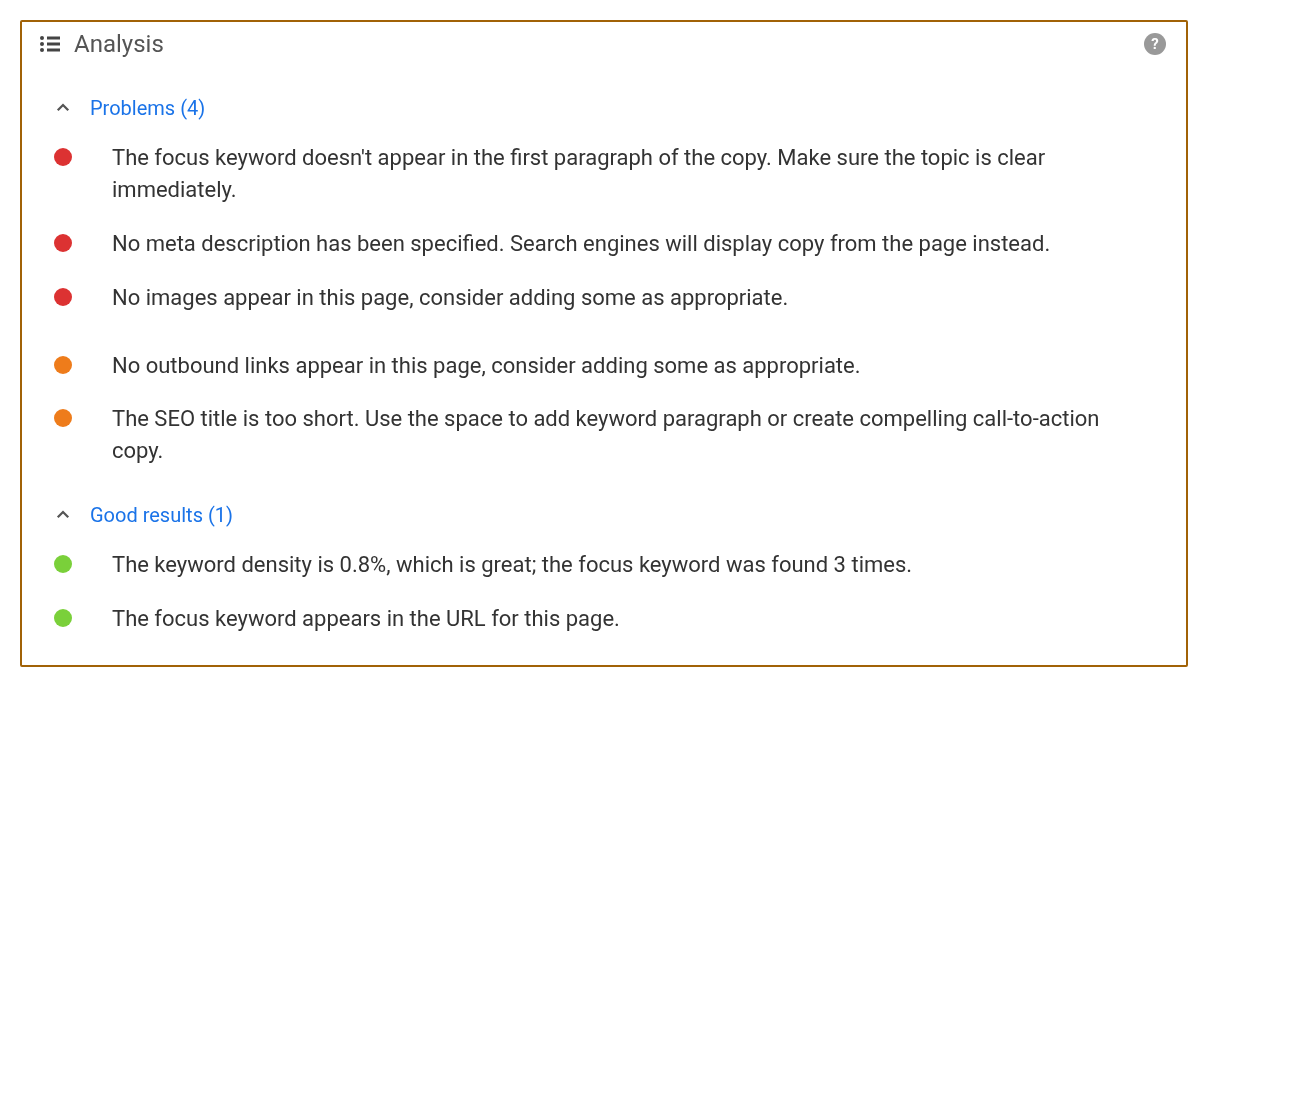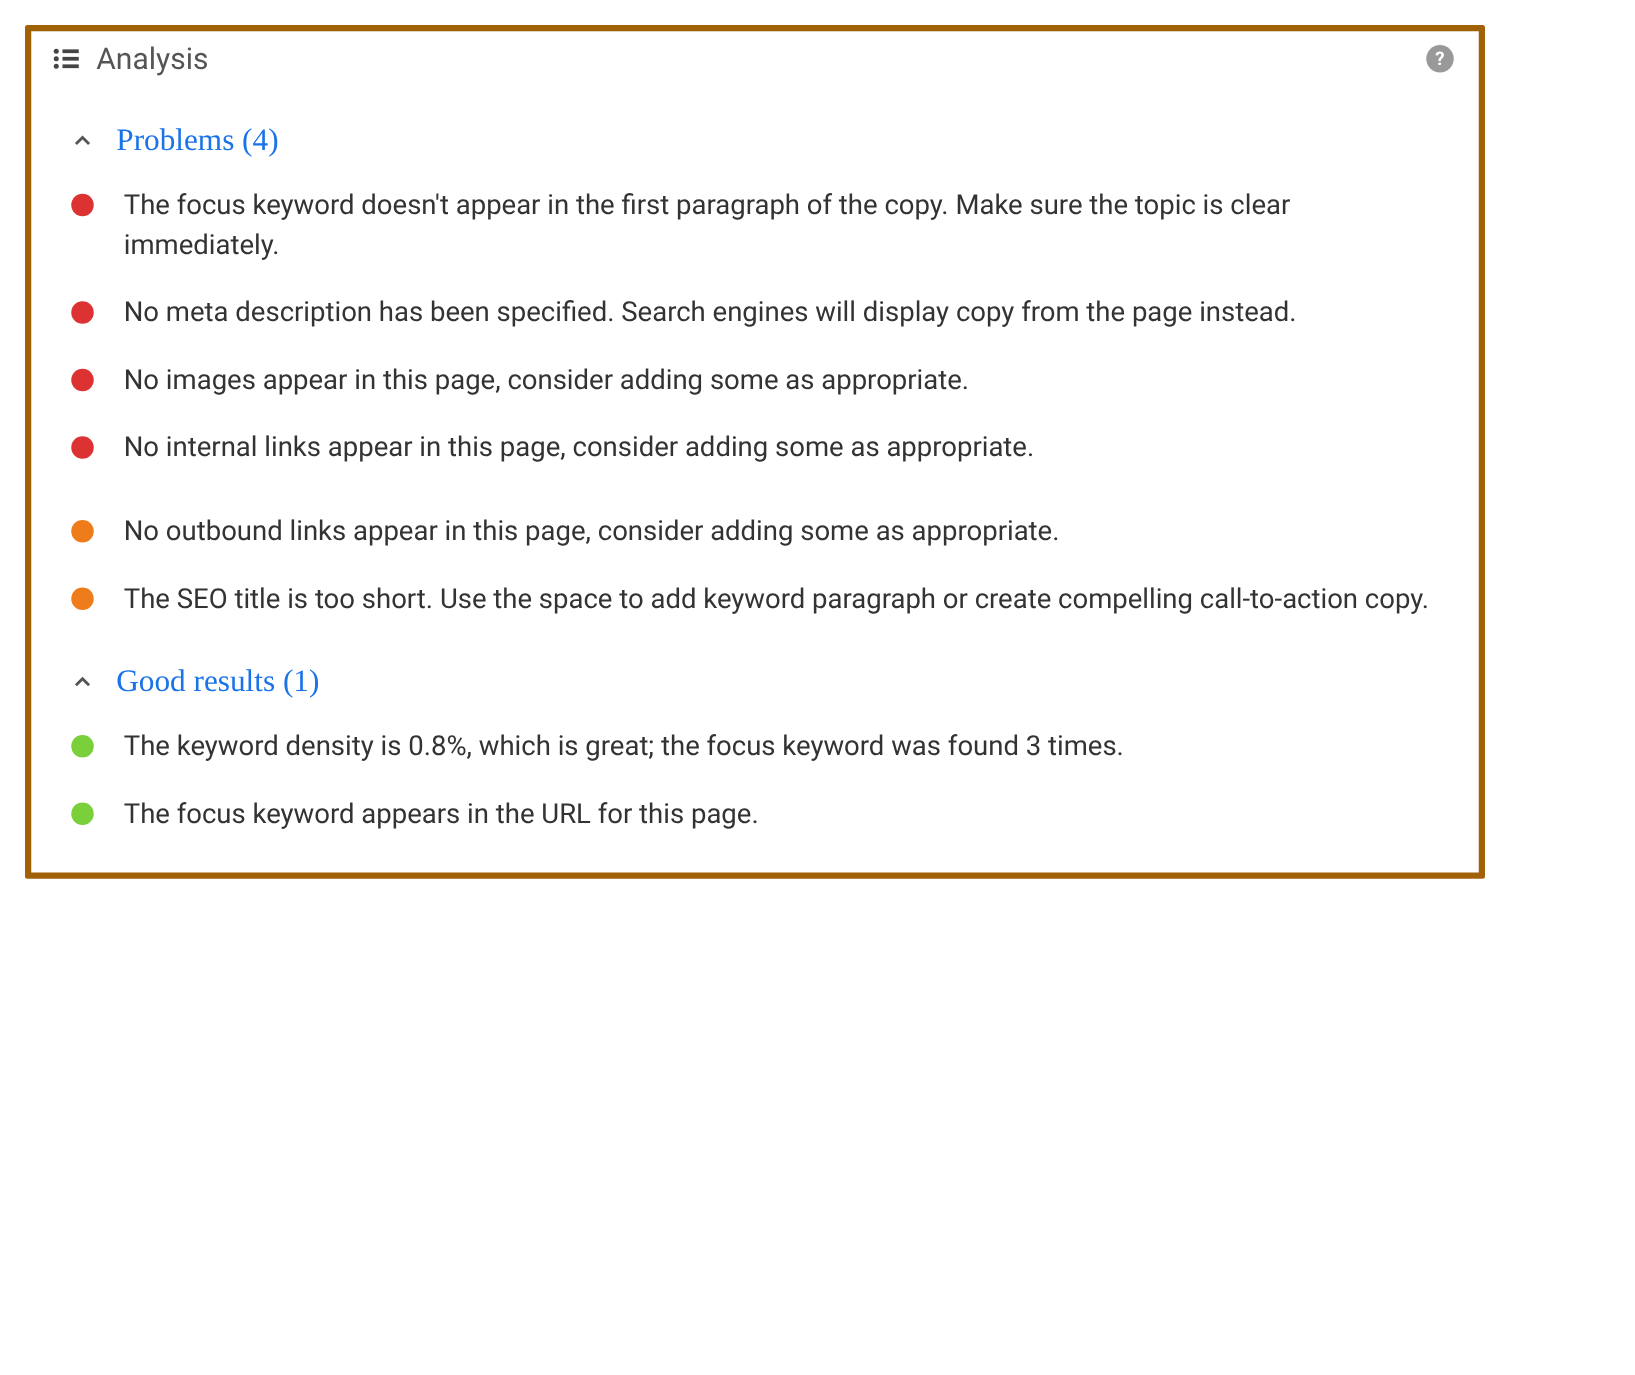--- a/index.html
+++ b/index.html
@@ -7,21 +7,21 @@
       margin: 0;
       padding: 0;
     }
     body {
       font-family: -apple-system, BlinkMacSystemFont, "Segoe UI", Roboto, Helvetica, Arial, sans-serif;
       background: #fff;
       padding: 20px;
     }
     .panel {
       width: 1168px;
-      border: 5px solid #a16207;
+      border: 2px solid #a16207;
       border-radius: 2px;
       background: #fff;
       padding: 0;
     }
     .panel-header {
       display: flex;
       align-items: center;
       justify-content: space-between;
       padding: 8px 20px 8px 16px;
     }
@@ -72,29 +72,28 @@
       cursor: pointer;
     }
     .chevron-icon {
       width: 18px;
       height: 18px;
       color: #555;
       flex-shrink: 0;
       margin-left: 2px;
     }
     .section-title {
-      font-size: 25px;
+      font-size: 20px;
       font-weight: 400;
       color: #1a73e8;
-      font-family: Liberation Serif, serif;
     }
     .item-row {
       display: flex;
       align-items: flex-start;
-      gap: 24px;
+      gap: 40px;
       margin-bottom: 22px;
       padding-left: 2px;
     }
     .item-row:last-child {
       margin-bottom: 0;
     }
     .bullet {
       width: 18px;
       height: 18px;
       border-radius: 50%;
@@ -154,24 +153,20 @@
         <span class="item-text">The focus keyword doesn't appear in the first paragraph of the copy. Make sure the topic is clear immediately.</span>
       </div>
       <div class="item-row">
         <span class="bullet bullet-red"></span>
         <span class="item-text">No meta description has been specified. Search engines will display copy from the page instead.</span>
       </div>
       <div class="item-row">
         <span class="bullet bullet-red"></span>
         <span class="item-text">No images appear in this page, consider adding some as appropriate.</span>
       </div>
-      <div class="item-row">
-        <span class="bullet bullet-red"></span>
-        <span class="item-text">No internal links appear in this page, consider adding some as appropriate.</span>
-      </div>
     </div>
 
     <div class="section">
       <div class="item-row">
         <span class="bullet bullet-orange"></span>
         <span class="item-text">No outbound links appear in this page, consider adding some as appropriate.</span>
       </div>
       <div class="item-row">
         <span class="bullet bullet-orange"></span>
         <span class="item-text">The SEO title is too short. Use the space to add keyword paragraph or create compelling call-to-action copy.</span>

